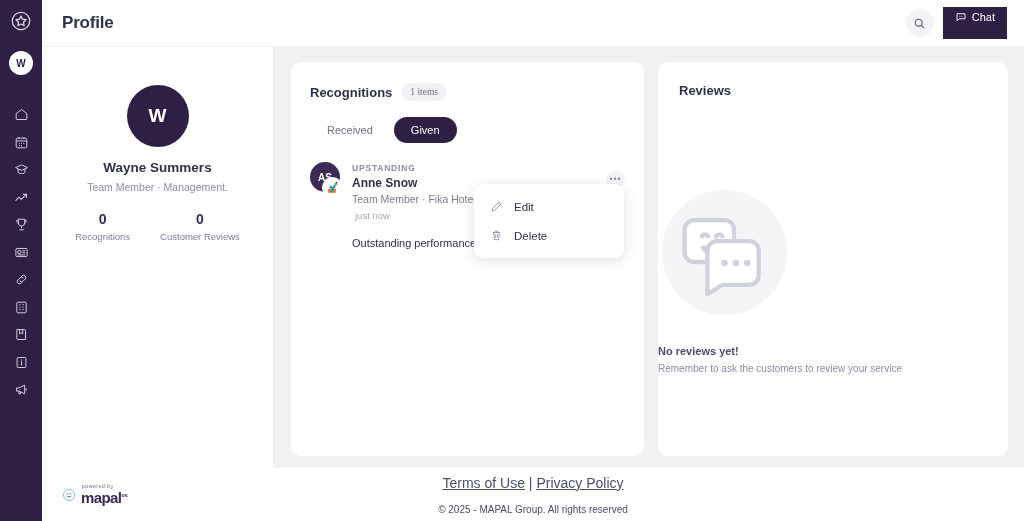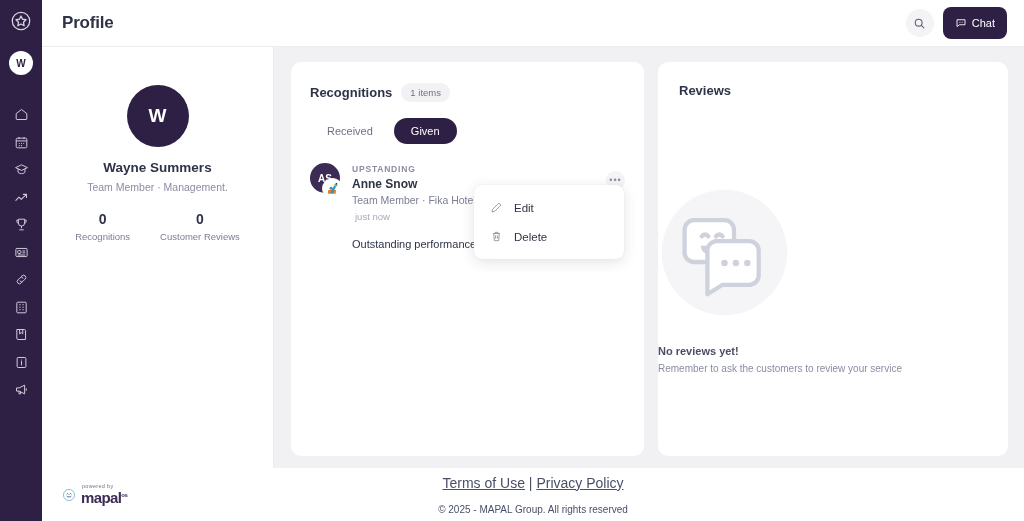--- a/index.html
+++ b/index.html
@@ -40,22 +40,22 @@
     border-bottom: 1px solid #ededf0;
     display: flex; align-items: center; padding: 0 17px 0 20px;
   }
   .page-title { font-size: 17px; font-weight: bold; color: #2f3347; letter-spacing: -0.2px; }
   .header-spacer { flex: 1 1 auto; }
   .search-btn {
     width: 28px; height: 28px; border-radius: 50%; background: #f4f4f6;
     display: flex; align-items: center; justify-content: center; cursor: pointer; margin-right: 9px;
   }
   .chat-btn {
-    height: 24px; border-radius: 8px; background: #2e2044; color: #fff;
-    display: flex; align-items: center; gap: 5px; padding: 16px 12px;
+    height: 24px; border-radius: 0; background: #2e2044; color: #fff;
+    display: flex; align-items: flex-end; gap: 5px; padding: 16px 12px;
     font-size: 11px; cursor: pointer;
   }
 
   
   .body-area { flex: 1 1 auto; display: flex; min-height: 0; }
 
   .profile-panel {
     width: 232px; flex: 0 0 232px; background: #ffffff;
     border-right: 1px solid #ededf0;
     display: flex; flex-direction: column; align-items: center;
@@ -81,21 +81,21 @@
     background: #ffffff; border-radius: 10px; min-width: 0;
     height: 394px; position: relative;
   }
   .card-recognitions { width: 353px; flex: 0 0 353px; padding: 21px 19px 0 19px; }
   .card-reviews { flex: 1 1 auto; padding: 21px 19px 0 21px; }
 
   .card-title-row { display: flex; align-items: center; gap: 9px; }
   .card-title { font-size: 13px; font-weight: bold; color: #2f3347; }
   .count-badge {
     background: #f2f2f5; color: #6e7186; font-size: 9.5px;
-    border-radius: 10px; padding: 4px 9px;
+    border-radius: 10px; padding: 4px 9px; font-family: Liberation Serif, serif;
   }
   .tabs { margin-top: 16px; display: flex; align-items: center; gap: 4px; }
   .tab {
     font-size: 11px; padding: 7px 17px; border-radius: 15px; cursor: pointer;
     color: #6e7186;
   }
   .tab.active { background: #2e2044; color: #ffffff; }
 
   .recog-item { margin-top: 19px; display: flex; gap: 12px; position: relative; }
   .recog-avatar-wrap { position: relative; width: 30px; height: 30px; flex: 0 0 30px; }

